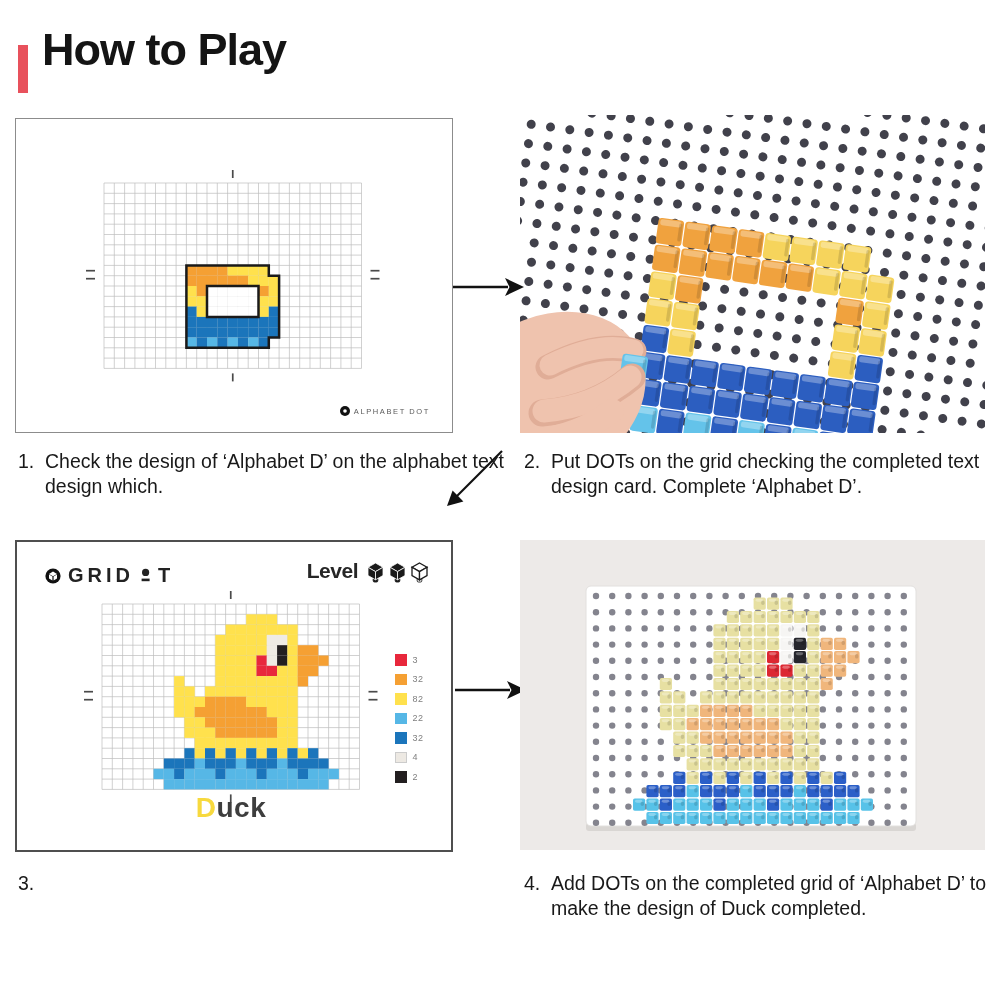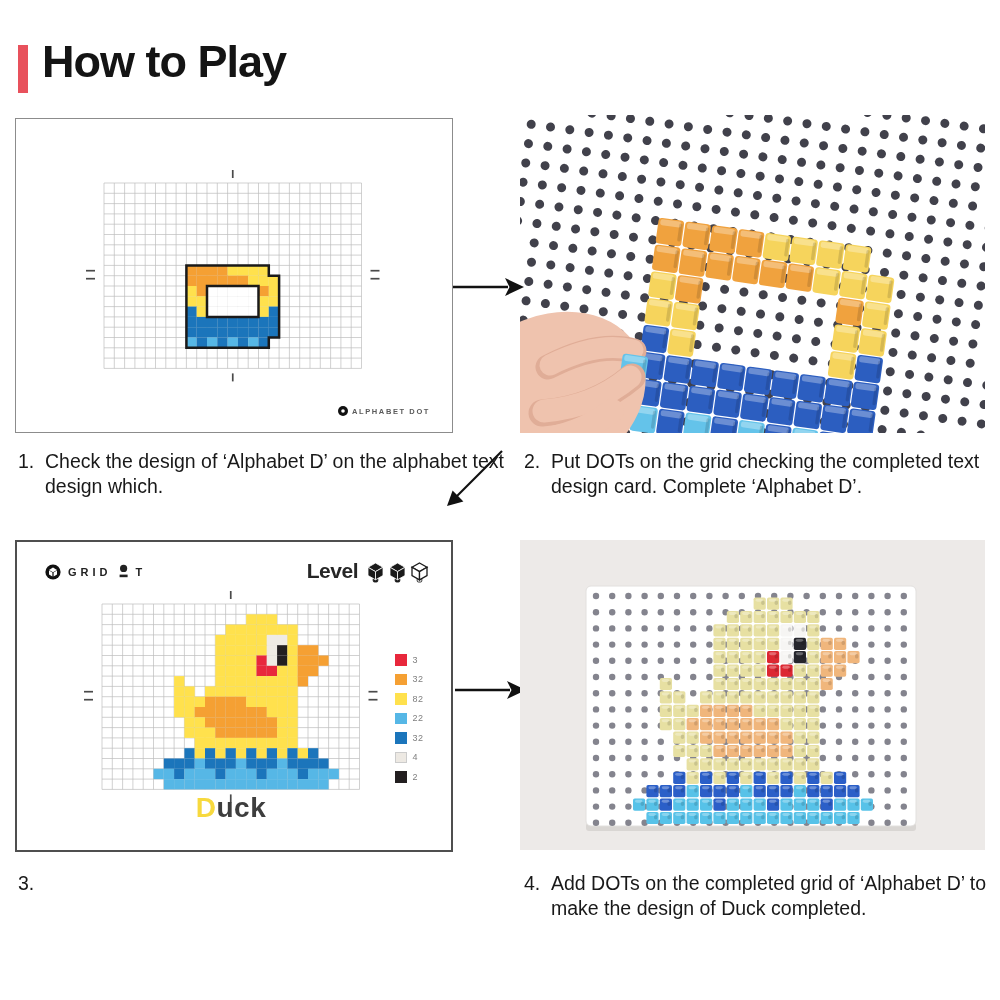--- a/index.html
+++ b/index.html
@@ -1,20 +1,20 @@
 <!DOCTYPE html>
 <html><head>
 <meta charset="utf-8">
 <style>
   html,body{margin:0;padding:0;background:#ffffff;}
   #page{position:relative;width:1000px;height:1000px;background:#ffffff;overflow:hidden;
         font-family:"Liberation Sans","DejaVu Sans",sans-serif;color:#1a1a1a;}
   
   #accent-bar{position:absolute;left:18px;top:45px;width:10px;height:48px;}
-  #page-title{position:absolute;left:42px;top:36px;font-size:45px;font-weight:700;letter-spacing:-1px;color:#141414;}
+  #page-title{position:absolute;left:42px;top:24px;font-size:45px;font-weight:700;letter-spacing:-1px;color:#141414;}
   
   .card{position:absolute;background:#ffffff;box-sizing:border-box;}
   #card1{left:15px;top:118px;width:438px;height:315px;border:1.5px solid #8c8c8c;}
   #card3{left:15px;top:540px;width:438px;height:312px;border:2px solid #4f4f4f;}
   .card svg.grid-svg{position:absolute;left:0;top:0;}
   
   .photo{position:absolute;overflow:hidden;}
   #photo2{left:520px;top:115px;width:465px;height:318px;}
   #photo4{left:520px;top:540px;width:465px;height:310px;}
   .photo svg{display:block;}
@@ -25,24 +25,24 @@
   #step2{left:524px;top:449px;width:462px;}
   #step3{left:18px;top:871px;width:476px;}
   #step4{left:524px;top:871px;width:474px;}
   
   .arrow{position:absolute;}
   #arrow1{left:450px;top:269px;}
   #arrow2{left:438px;top:446px;}
   #arrow3{left:452px;top:672px;}
   
   #alpha-brand{position:absolute;right:22px;bottom:16px;display:flex;align-items:center;gap:4px;}
-  #alpha-brand .label{font-size:7.5px;letter-spacing:1.6px;color:#5a5a5a;font-weight:700;}
+  #alpha-brand .label{font-size:7.5px;letter-spacing:1.6px;color:#5a5a5a;font-weight:400;}
   
   #gridot-brand{position:absolute;left:28px;top:22px;display:flex;align-items:center;gap:7px;}
-  #gridot-brand .letters{font-size:11px;font-weight:700;letter-spacing:4px;color:#222;}
+  #gridot-brand .letters{font-size:20px;font-weight:700;letter-spacing:4px;color:#222;}
   #level{position:absolute;right:22px;top:17px;display:flex;align-items:flex-end;gap:8px;}
   #level .lbl{font-size:21px;font-weight:700;color:#262626;letter-spacing:-0.5px;}
   #level .cubes{display:flex;gap:3px;align-items:center;}
   
   #legend{position:absolute;left:378px;top:112px;display:flex;flex-direction:column;gap:8px;}
   .legend-row{display:flex;align-items:center;gap:6px;}
   .legend-row .sw{width:11.5px;height:11.5px;}
   .legend-row .ct{font-size:9px;color:#7f7f7f;letter-spacing:0.5px;}
   
   #duck-title{position:absolute;left:85px;top:250px;width:258px;text-align:center;

